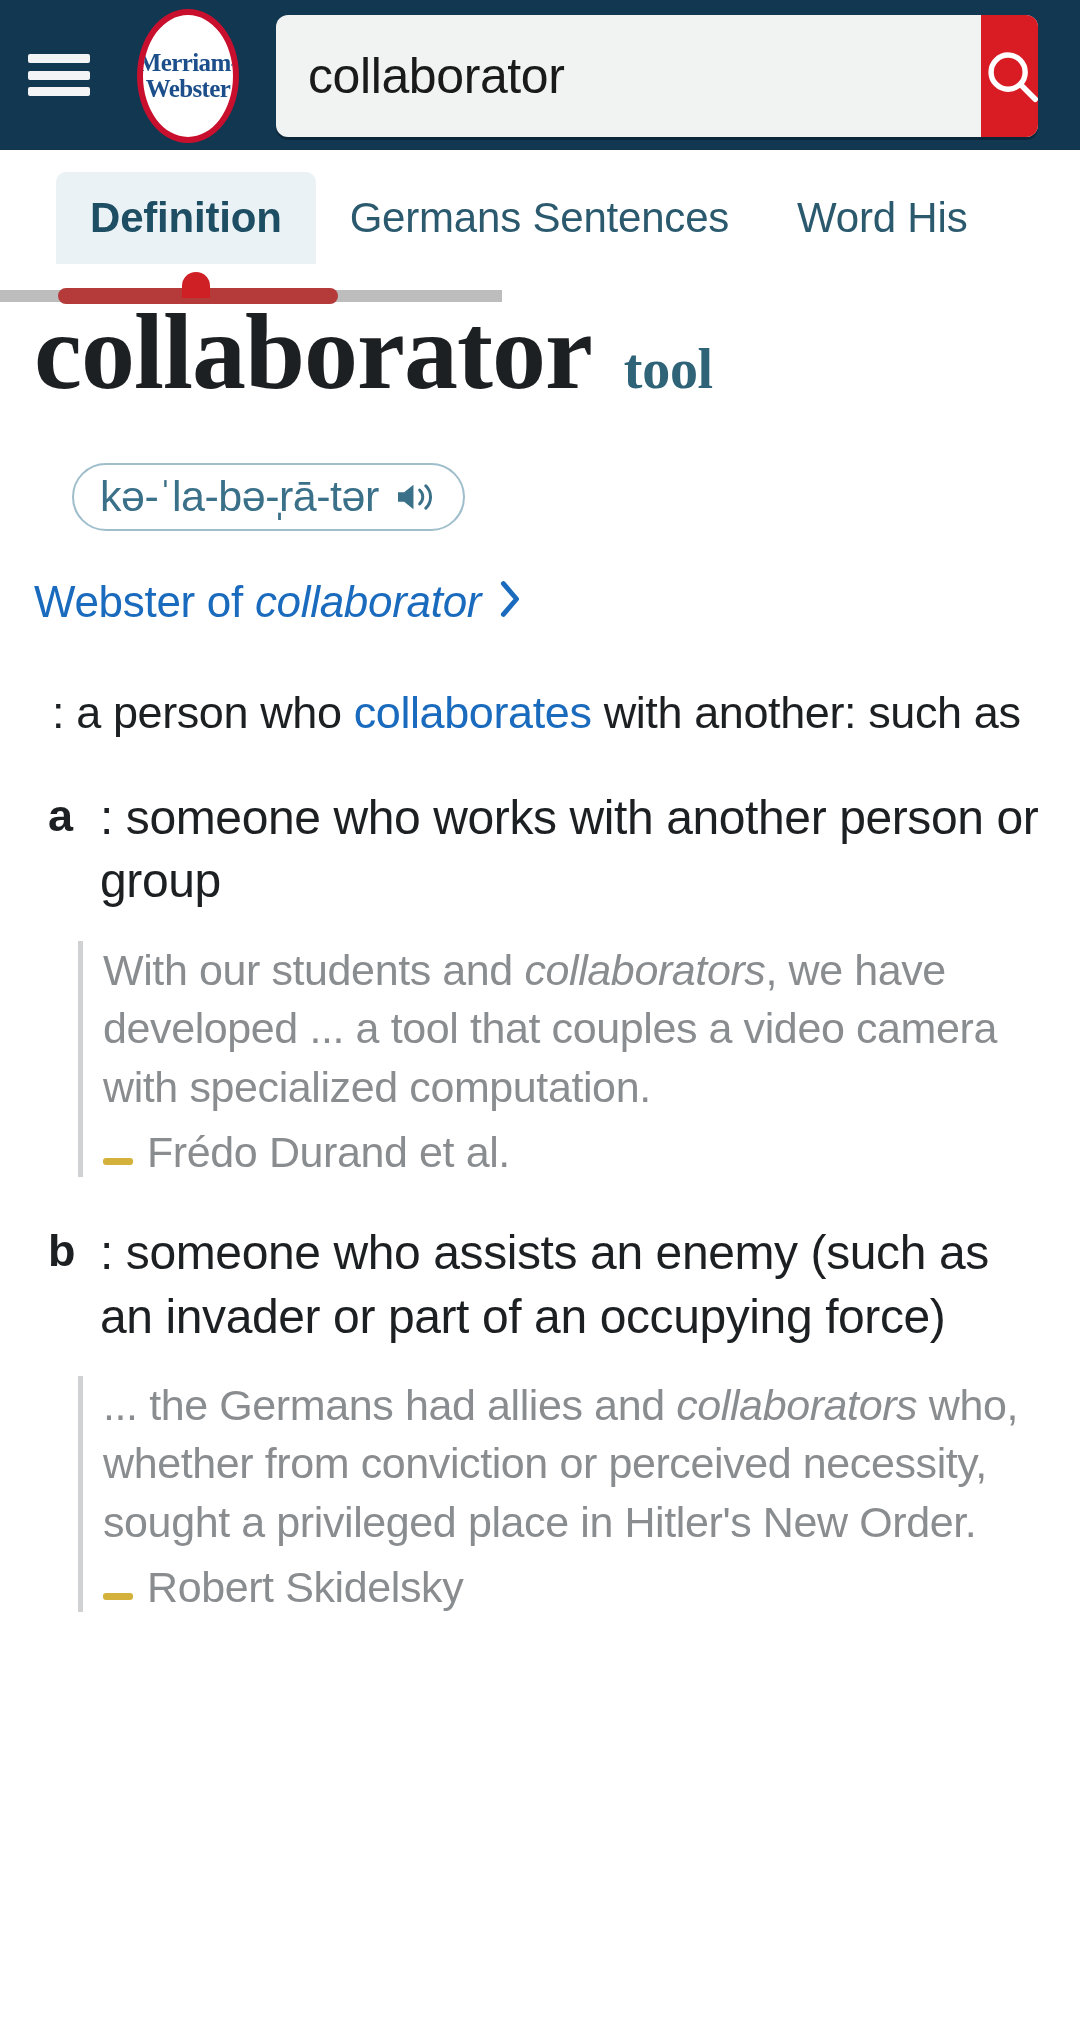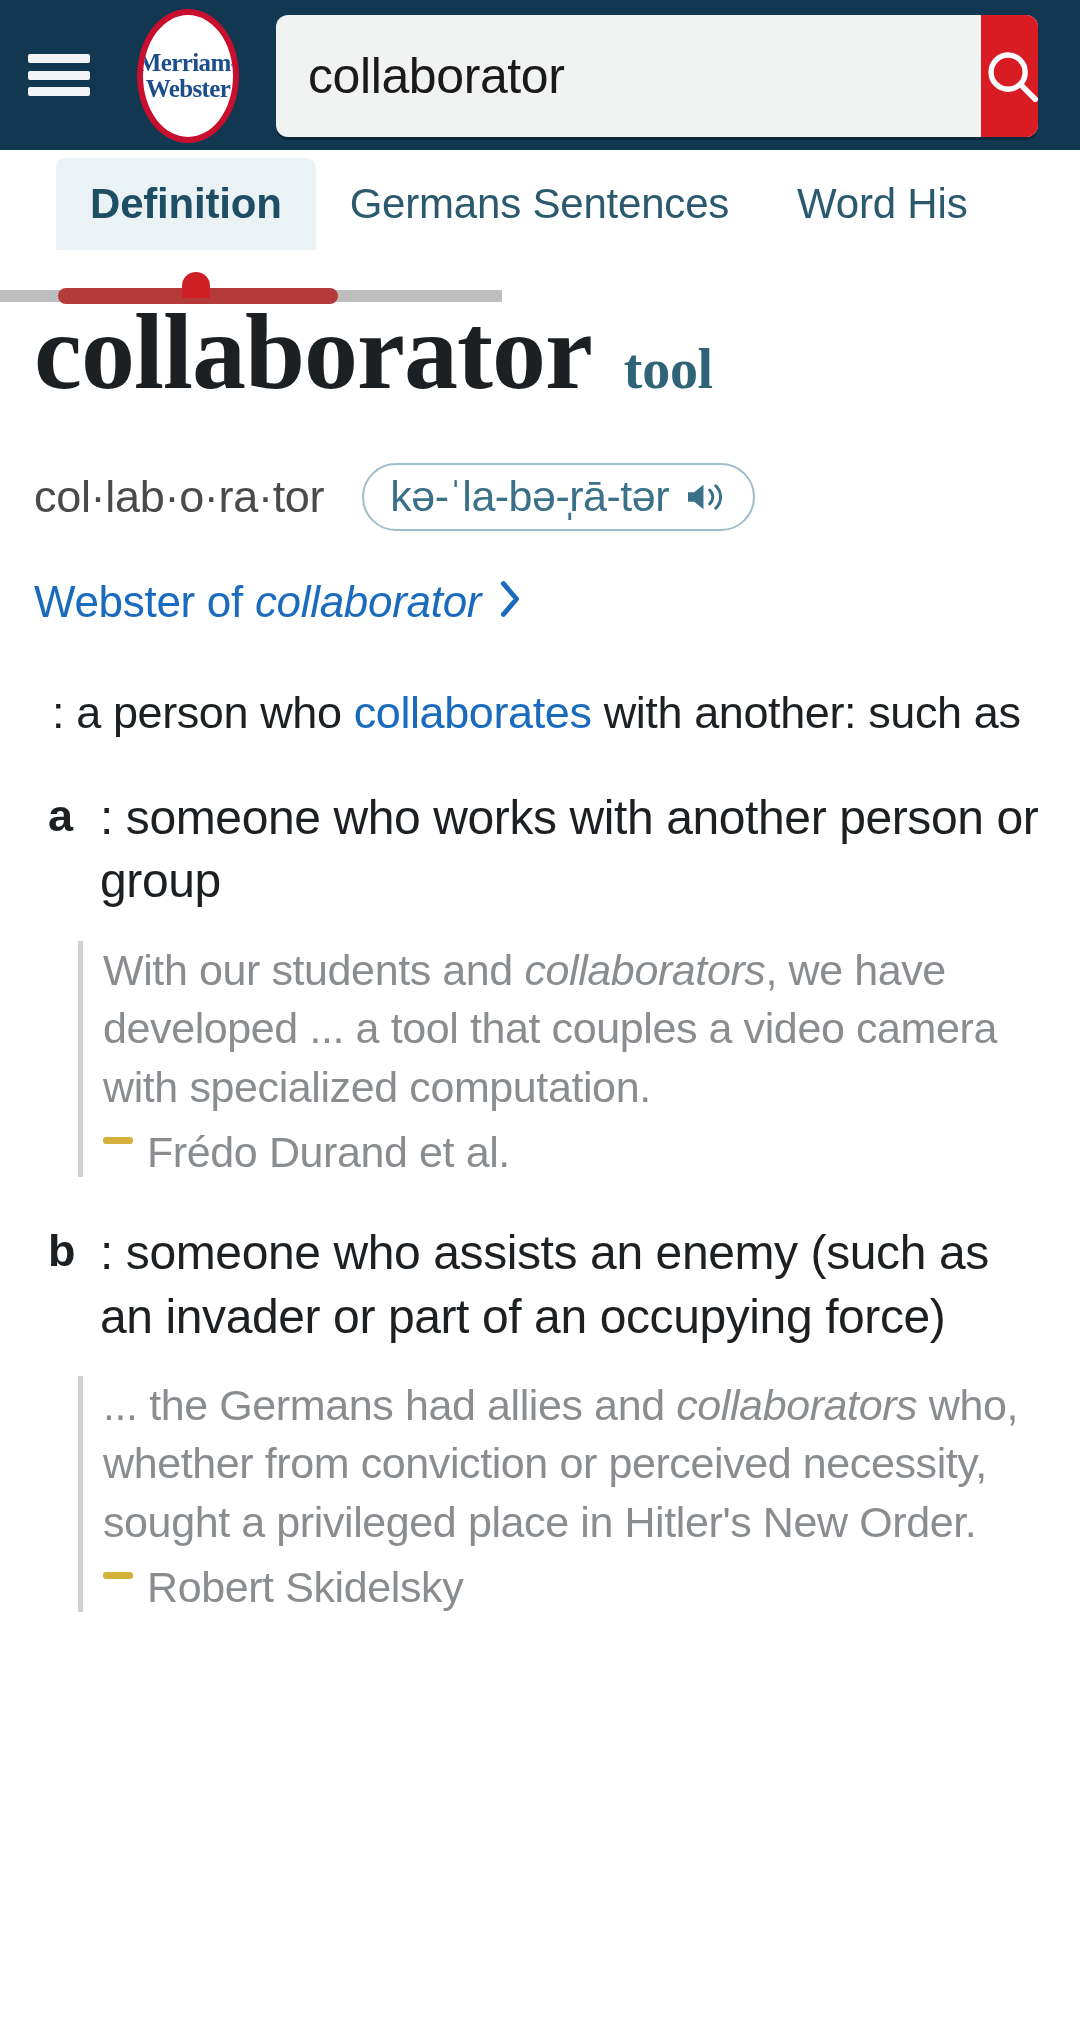--- a/index.html
+++ b/index.html
@@ -134,21 +134,21 @@
     display: flex;
     align-items: center;
     justify-content: center;
     cursor: pointer;
   }
   .searchbtn svg { display: block; }
 
   
   .tabstrip {
     position: absolute;
-    left: 0; top: 150px;
+    left: 0; top: 164px;
     width: 1080px; height: 136px;
     background: #ffffff;
     z-index: 30;
     overflow: hidden;
   }
   .tabrow {
     position: absolute;
     left: 0; top: 0;
     height: 108px;
     display: flex;
@@ -322,21 +322,21 @@
     color: #8a8d90;
     letter-spacing: -.4px;
   }
   .quote-text em { font-style: italic; }
   .quote-author {
     margin-top: 12px;
     font-size: 43px;
     color: #8a8d90;
     letter-spacing: -.4px;
     display: flex;
-    align-items: center;
+    align-items: flex-end;
   }
   .dash {
     display: inline-block;
     width: 30px;
     height: 7px;
     background: #d3b13a;
     border-radius: 3px;
     margin-right: 14px;
     position: relative;
     top: -12px;
@@ -399,21 +399,20 @@
   <div class="scrollnub"></div>
 
   <div class="article">
 
     <div class="headword-row">
       <h1 class="headword">collaborator</h1>
       <span class="pos">tool</span>
     </div>
 
     <div class="pron-row">
-      <span class="syllables">col·lab·o·ra·tor</span>
       <span class="pron-pill">
         <span class="pron-text">kə-ˈla-bə-̩rā-tər</span>
         <span class="speaker">
           <svg width="44" height="34" viewBox="0 0 28 22" fill="none">
             <path d="M3 8 h4 L13 3 v16 L7 14 H3 Z" fill="#3b7089"></path>
             <path d="M17 6.5 a6 6 0 0 1 0 9" stroke="#3b7089" stroke-width="1.9" fill="none" stroke-linecap="round"></path>
             <path d="M21 3.8 a10 10 0 0 1 0 14.4" stroke="#3b7089" stroke-width="1.9" fill="none" stroke-linecap="round"></path>
           </svg>
         </span>
       </span>

